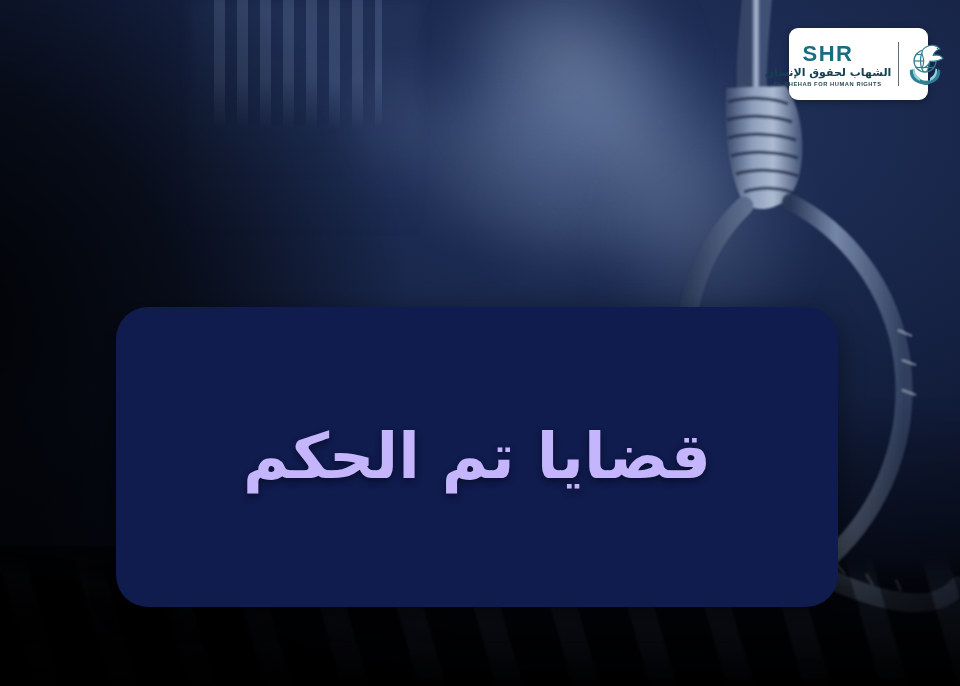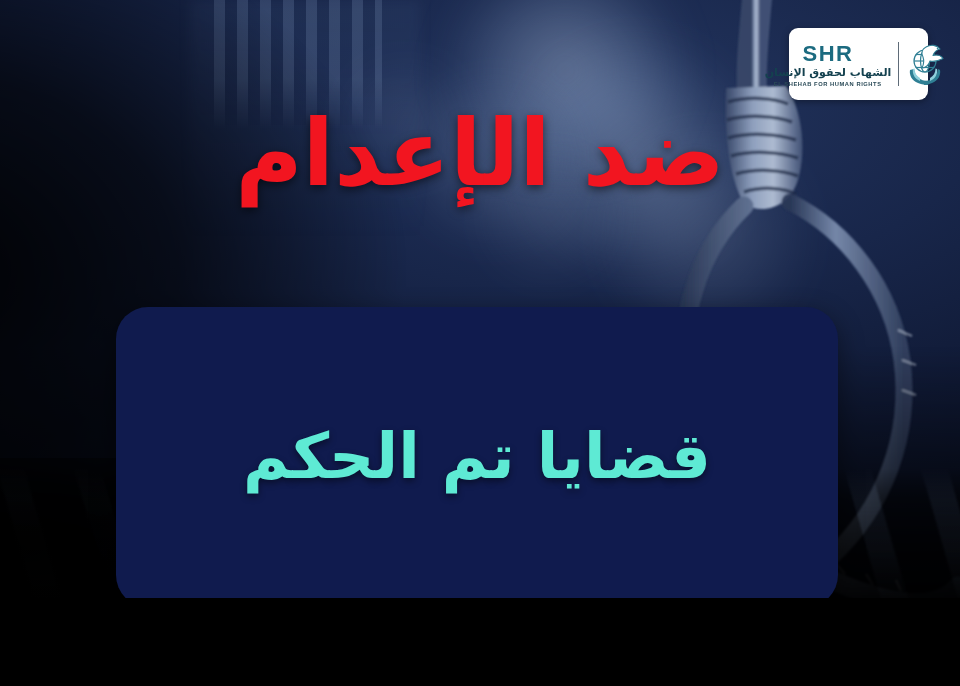--- a/index.html
+++ b/index.html
@@ -3,21 +3,21 @@
 <meta charset="utf-8">
 <style>
   html, body {
     margin: 0;
     padding: 0;
     background: #000;
   }
   #poster {
     position: relative;
     width: 960px;
-    height: 598px;
+    height: 686px;
     overflow: hidden;
     font-family: "DejaVu Sans", "Liberation Sans", sans-serif;
     background: #0b1026;
   }
 
   
   .bg-base {
     position: absolute;
     inset: 0;
     background:
@@ -213,21 +213,21 @@
     box-sizing: border-box;
     padding: 10px 40px;
   }
   .card-line {
     direction: rtl;
     text-align: center;
     font-family: "DejaVu Sans", sans-serif;
     font-weight: 700;
     font-size: 63px;
     line-height: 1.05;
-    color: #5eead4;
+    color: #c4b5fd;
     white-space: nowrap;
     text-shadow: 0 3px 7px rgba(0,0,0,0.45);
   }
 </style>
 </head>
 <body>
 
 <div id="poster">
 
   <div class="bg-base"></div>
@@ -344,19 +344,18 @@
 
     <div class="logo-divider"></div>
 
     <div class="logo-text">
       <div class="logo-shr">SHR</div>
       <div class="logo-ar">الشهاب لحقوق الإنسان</div>
       <div class="logo-en">EL SHEHAB FOR HUMAN RIGHTS</div>
     </div>
   </div>
 
-  <div class="headline">ضد الإعدام</div>
 
   <div class="card">
     <div class="card-line">قضايا تم الحكم</div>
   </div>
 
 </div>
 
 </body></html>

